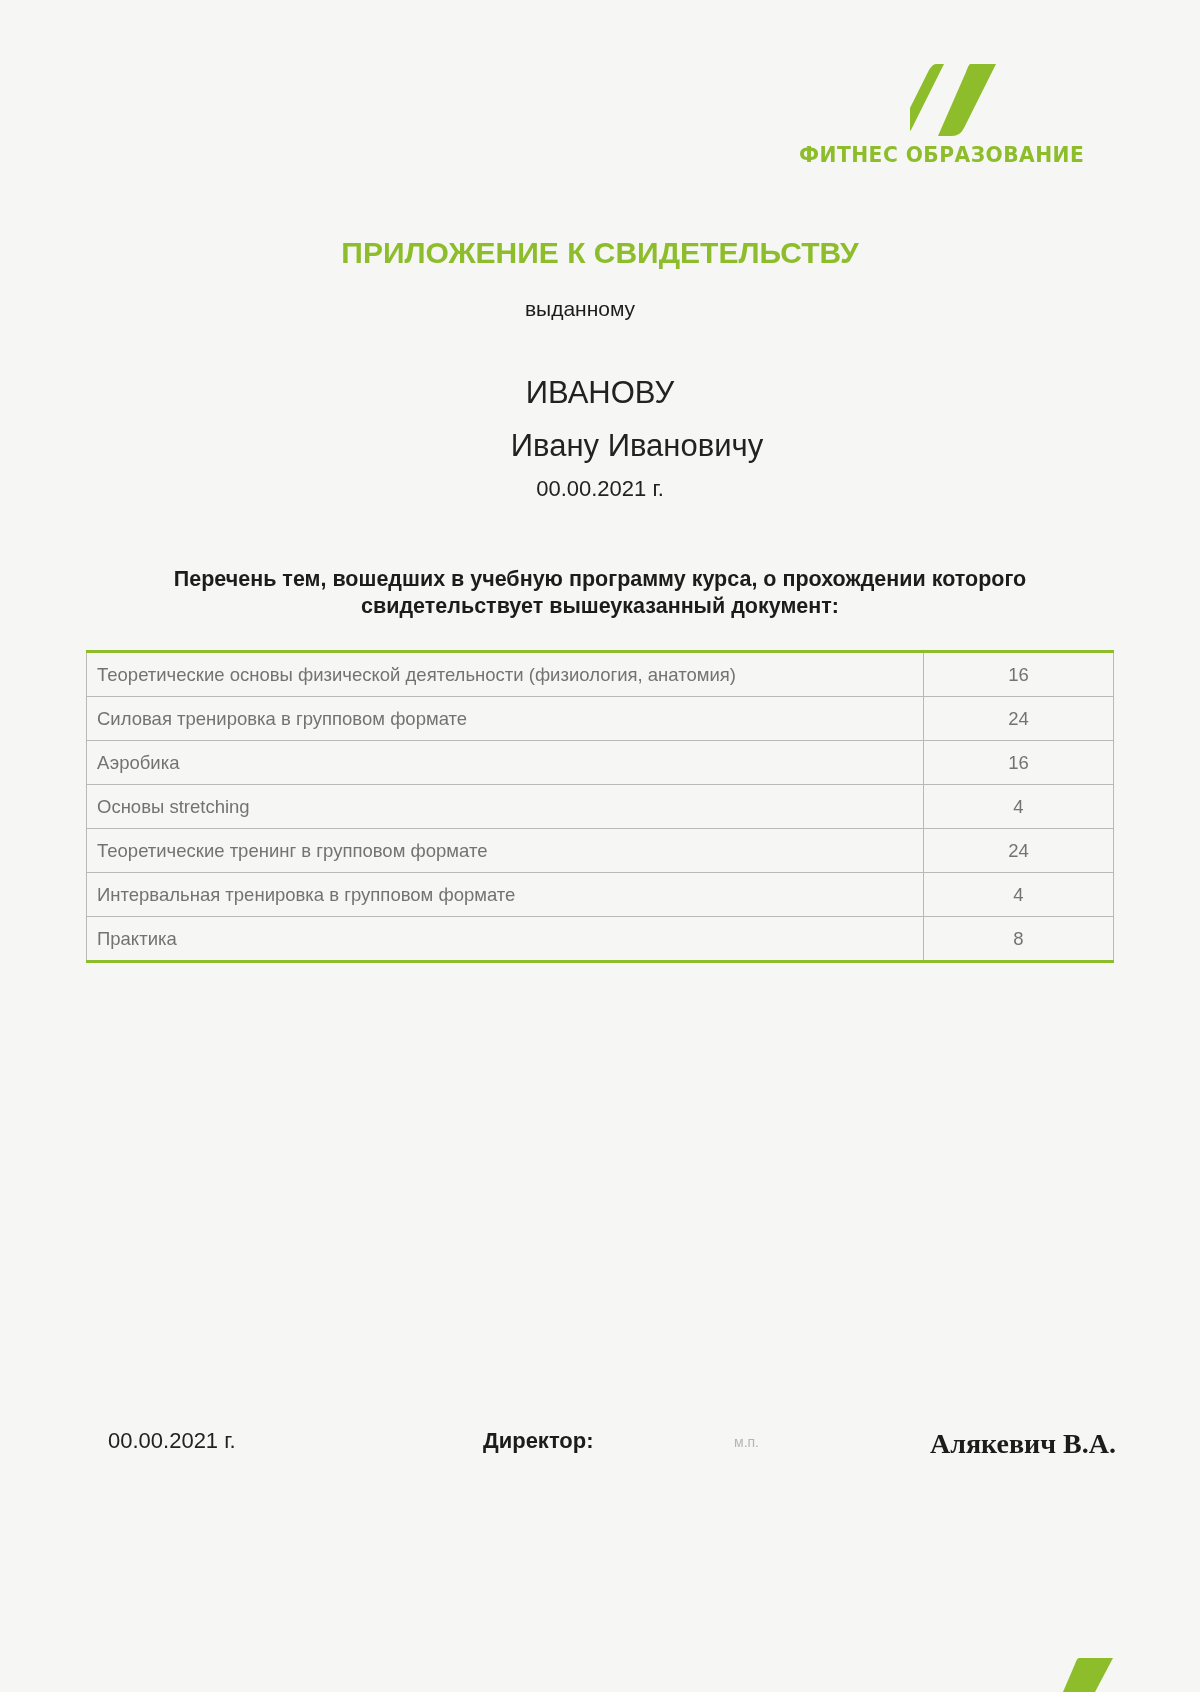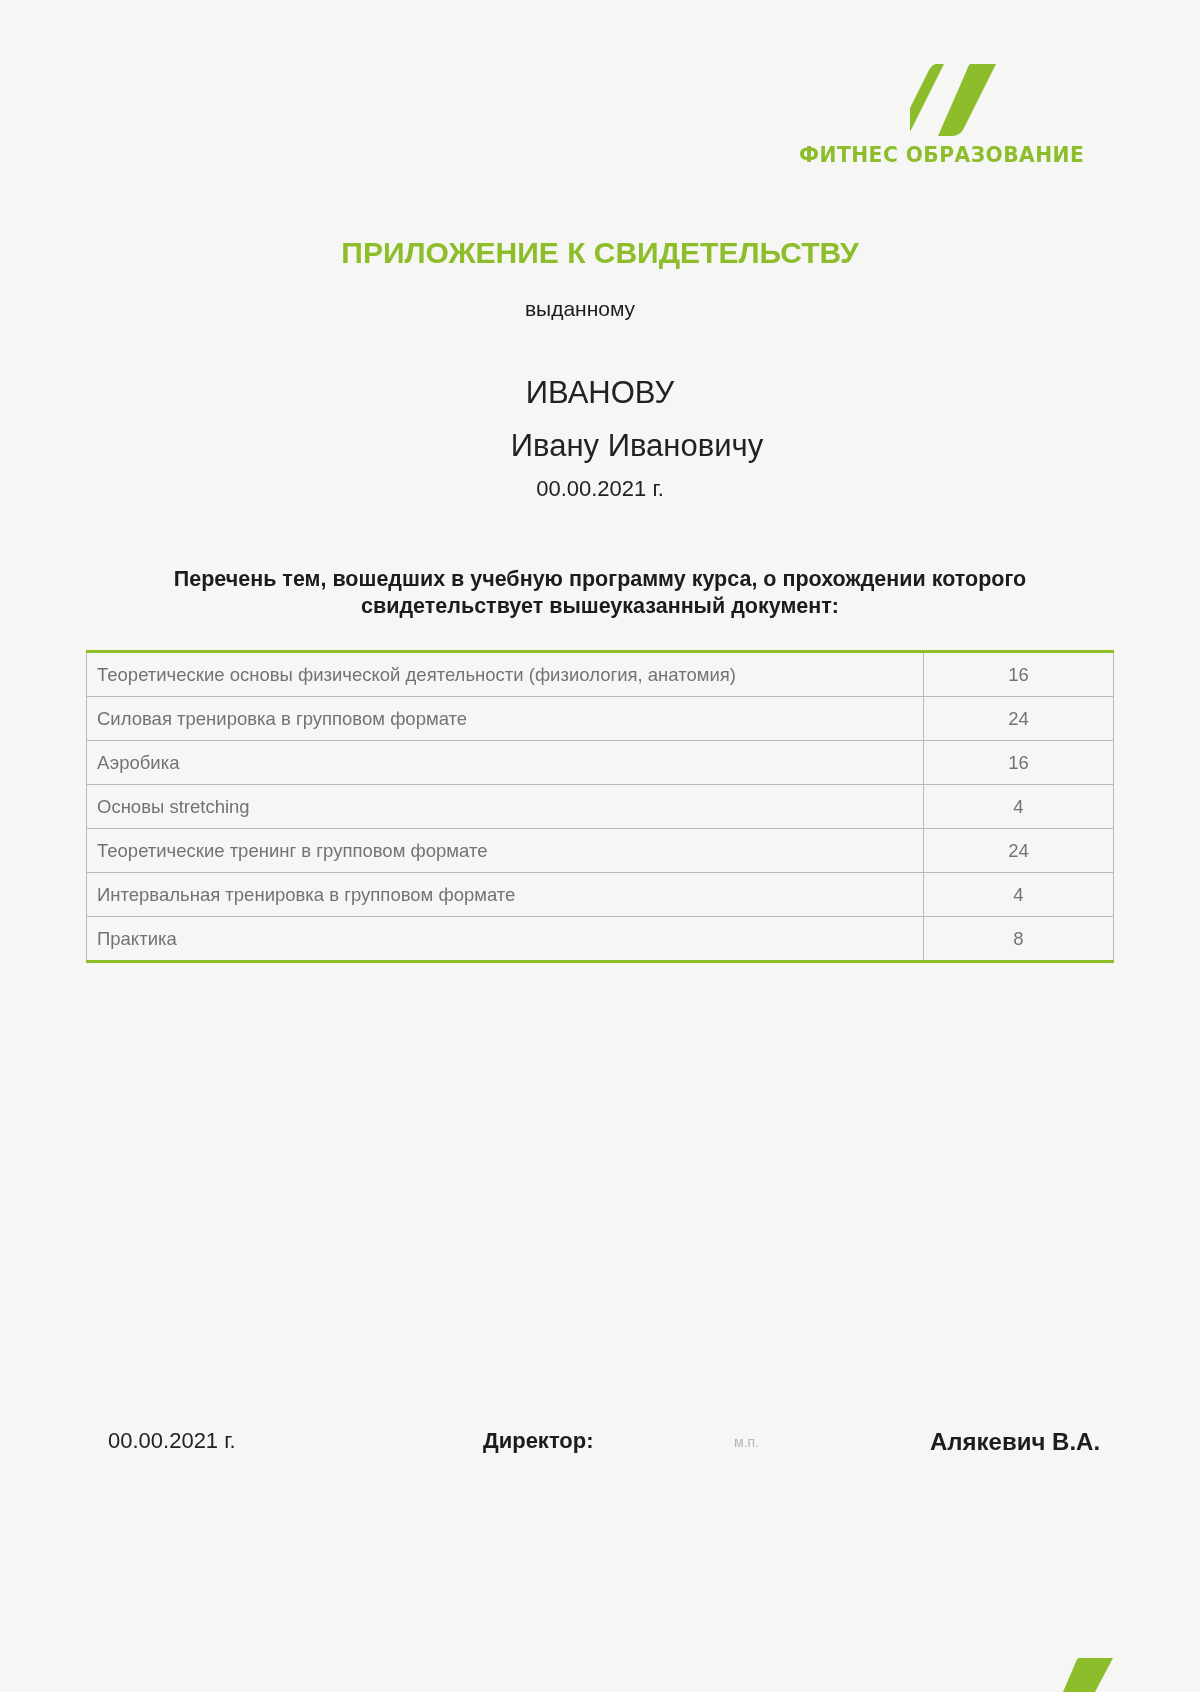--- a/index.html
+++ b/index.html
@@ -53,21 +53,21 @@
   .footer-date {
     position: absolute; left: 108px; top: 1428px; font-size: 22px; color: #222;
   }
   .director-label {
     position: absolute; left: 483px; top: 1428px; font-weight: bold; font-size: 22px; color: #1c1c1c;
   }
   .stamp {
     position: absolute; left: 734px; top: 1434px; font-size: 14px; color: #b5b5b5;
   }
   .director-name {
-    position: absolute; left: 930px; top: 1428px; font-weight: bold; font-size: 24px; color: #1c1c1c;
+    position: absolute; left: 930px; top: 1428px; font-weight: bold; font-size: 28px; color: #1c1c1c; font-family: Liberation Serif, serif;
   }
   .corner-mark { position: absolute; left: 1055px; top: 1658px; width: 60px; height: 34px; }
 </style>
 </head>
 <body>
 
 <svg class="logo-mark" viewBox="0 0 100 72">
   <path d="M26 0 L48 0 L16 64 Q12 72 4 72 L0 72 L32 8 Q36 0 40 0 Z" fill="#8dbd2a" transform="translate(-14,0)"></path>
   <path d="M60 0 L86 0 L54 64 Q50 72 42 72 L28 72 L56 8 Q58 2 60 0 Z" fill="#8dbd2a" transform="translate(0,0)"></path>
 </svg>

